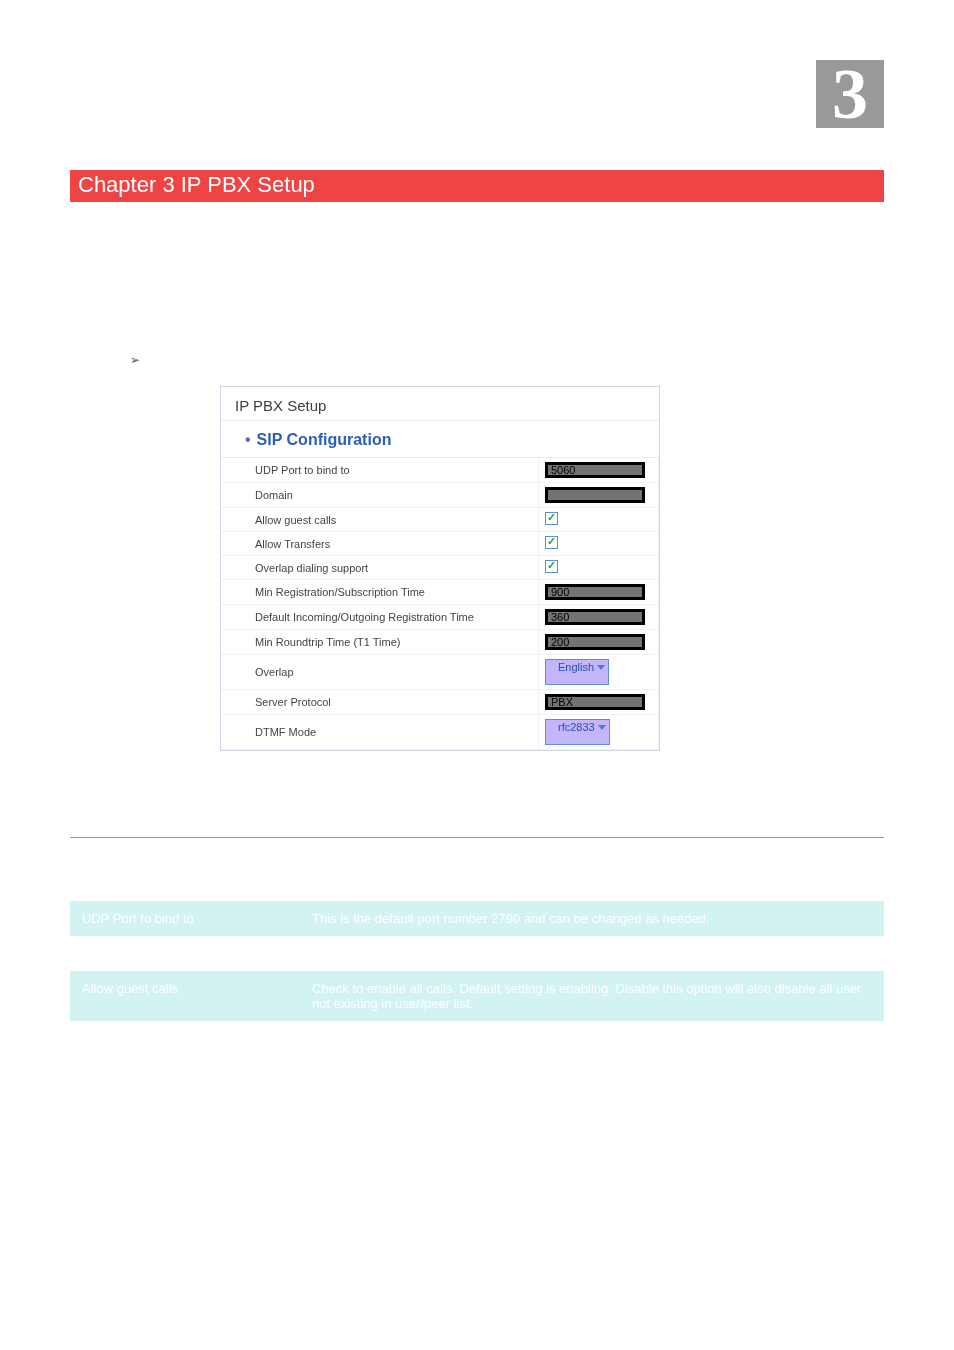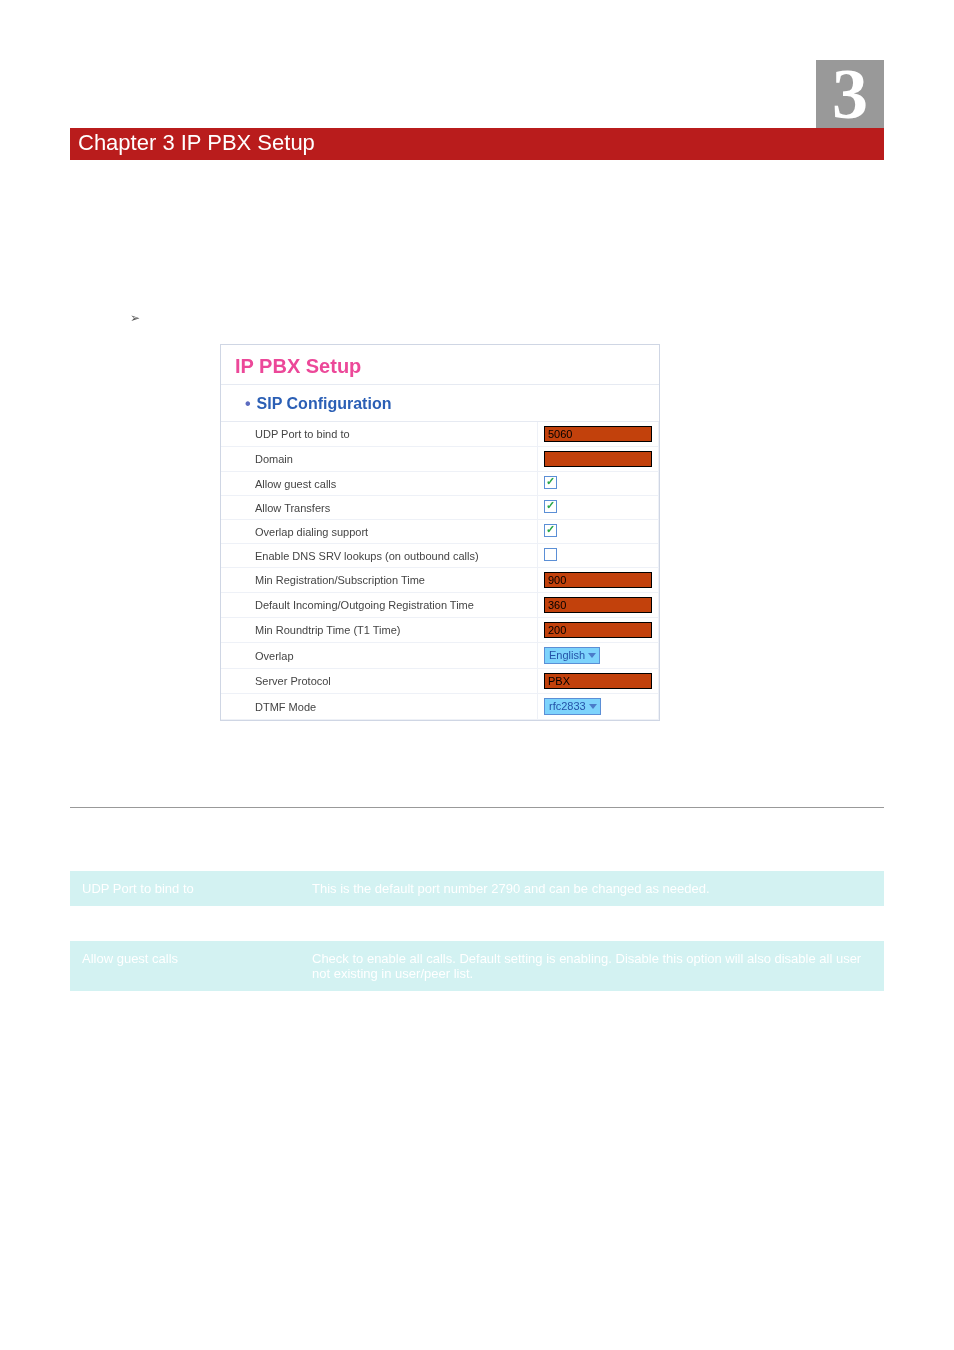--- a/index.html
+++ b/index.html
@@ -22,22 +22,22 @@
     height: 68px;
     background: #999999;
     color: #ffffff;
     font-family: Georgia, 'Times New Roman', serif;
     font-size: 72px;
     font-weight: bold;
     line-height: 68px;
     text-align: center;
   }
   .chapter-title-bar {
-    margin-top: 68px;
-    background: #b91c1c;
+    margin-top: 110px;
+    background: #ef4444;
     height: 32px;
     width: 100%;
     color: #ffffff;
     font-size: 22px;
     padding-left: 8px;
     line-height: 30px;
   }
   .section-block {
     margin-top: 40px;
   }
@@ -83,23 +83,23 @@
     font-size: 11px;
     color: #444;
     width: 440px;
   }
   .scr-header {
     padding: 10px 14px 6px 14px;
     background: #fff;
     border-bottom: 1px solid #e6eaf2;
   }
   .scr-header-title {
-    color: #ec4899;
-    font-weight: bold;
-    font-size: 20px;
+    color: #404040;
+    font-weight: normal;
+    font-size: 15px;
   }
   .scr-subhead {
     padding: 10px 24px 8px 24px;
     background: #fff;
     border-bottom: 1px solid #e6eaf2;
     color: #2b5fb5;
     font-weight: bold;
     font-size: 16px;
   }
   .scr-subhead .bullet { color: #5d6cc0; margin-right: 6px;}
@@ -113,50 +113,50 @@
     border-right: 1px solid #eef1f7;
     border-bottom: 1px solid #eef1f7;
     background: #ffffff;
   }
   .scr-table td:first-child { border-left: none; }
   .scr-table td.lbl {
     padding-left: 34px;
     white-space: nowrap;
   }
   .scr-input {
-    border: 1px solid #000000;
+    border: 3px solid #000000;
     font-size: 11px;
     padding: 1px 3px;
-    width: 108px;
+    width: 100px;
     height: 16px;
-    background: #c2410c;
+    background: #737373;
   }
   .scr-check {
     width: 13px; height: 13px;
     border: 1px solid #5b8fd6;
     display: inline-block;
     position: relative;
     background: #fff;
   }
   .scr-check.checked::after {
     content: "✓";
     color: #2aa74a;
     font-size: 11px;
     position: absolute;
     left: 1px; top: -2px;
     font-weight: bold;
   }
   .scr-select {
     border: 1px solid #5b8fd6;
     color: #2452a8;
     font-size: 11px;
-    padding: 0 14px 0 4px;
-    height: 17px;
+    padding: 0 14px 0 12px;
+    height: 26px;
     line-height: 15px;
-    background: #7dd3fc;
+    background: #c4b5fd;
     position: relative;
     display: inline-block;
   }
   .scr-select::after {
     content: "";
     position: absolute;
     right: 3px; top: 5px;
     width: 0; height: 0;
     border-left: 4px solid transparent;
     border-right: 4px solid transparent;
@@ -235,24 +235,20 @@
                 <td class="lbl">Allow guest calls</td>
                 <td style="width: 120px;"><span class="scr-check checked"></span></td>
               </tr>
               <tr>
                 <td class="lbl">Allow Transfers</td>
                 <td style="width: 120px;"><span class="scr-check checked"></span></td>
               </tr>
               <tr>
                 <td class="lbl">Overlap dialing support</td>
                 <td style="width: 120px;"><span class="scr-check checked"></span></td>
-              </tr>
-              <tr>
-                <td class="lbl">Enable DNS SRV lookups (on outbound calls)</td>
-                <td style="width: 120px;"><span class="scr-check"></span></td>
               </tr>
               <tr>
                 <td class="lbl">Min Registration/Subscription Time</td>
                 <td style="width: 120px;"><input class="scr-input" value="900" style=""></td>
               </tr>
               <tr>
                 <td class="lbl">Default Incoming/Outgoing Registration Time</td>
                 <td style="width: 120px;"><input class="scr-input" value="360" style=""></td>
               </tr>
               <tr>

